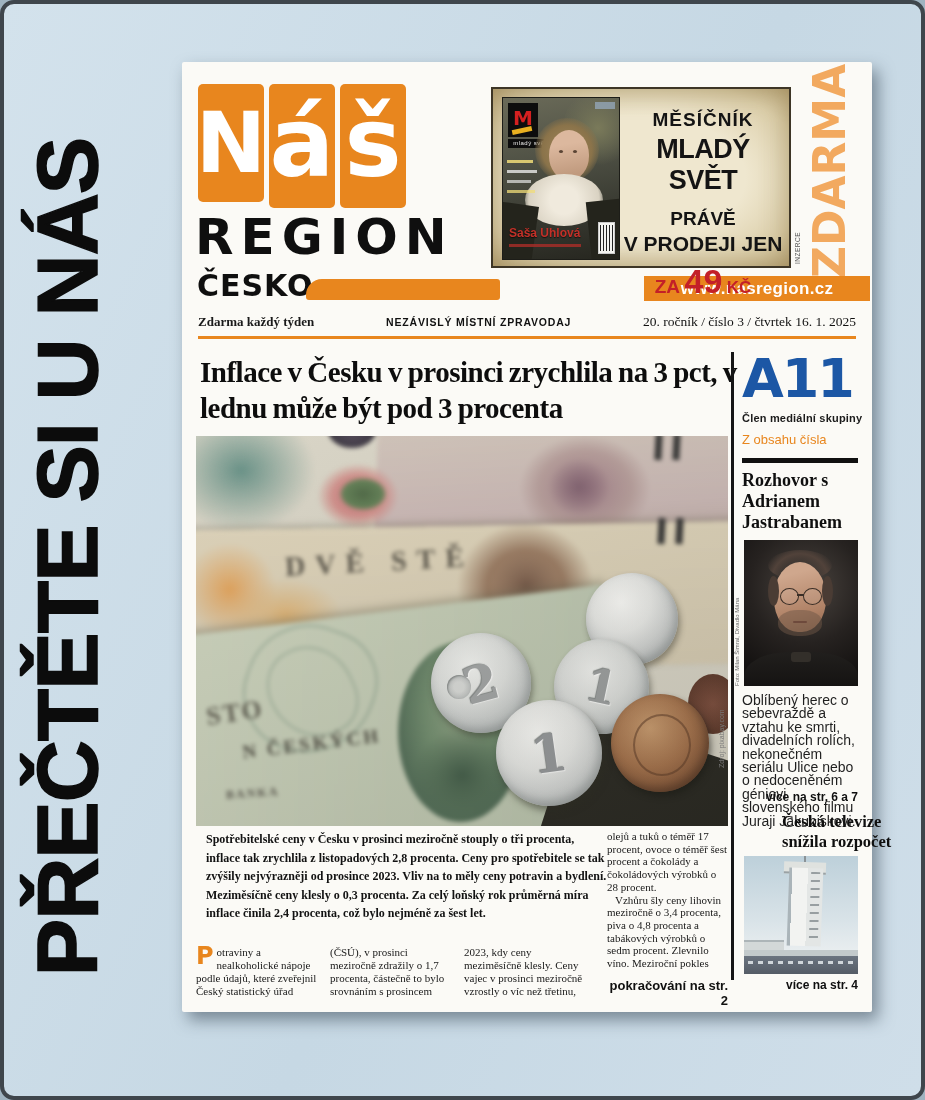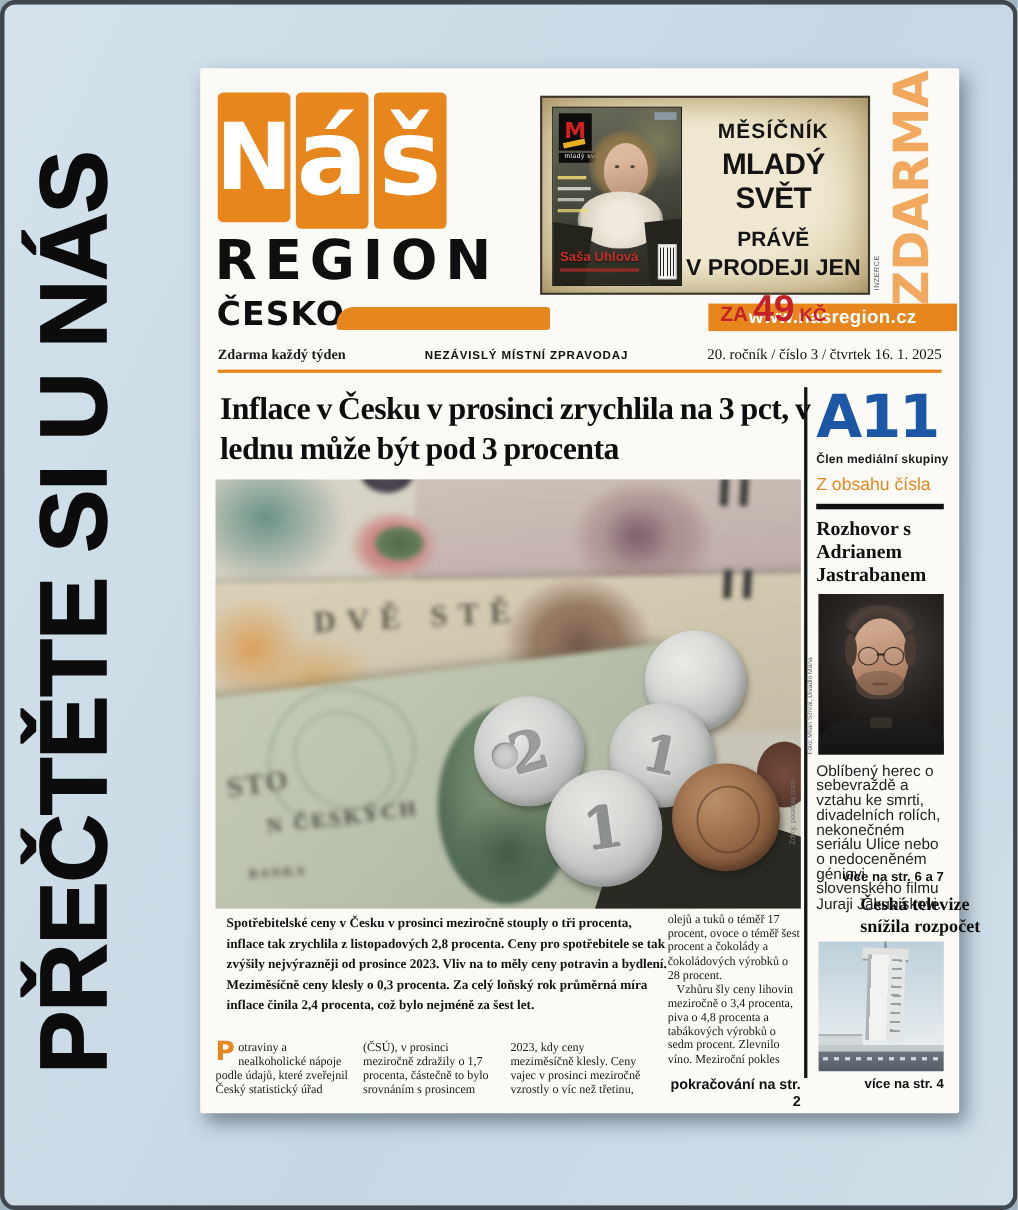--- a/index.html
+++ b/index.html
@@ -100,21 +100,21 @@
     line-height:21px;color:#e8861e;padding-right:3px;}
   .col4{left:425px;top:768px;width:121px;font-family:"Liberation Serif",serif;
     font-size:11px;line-height:12.7px;color:#191919;}
   .col4 p{margin:0;}
   .col4 p + p{text-indent:8px;}
   .contnote{left:425px;top:916px;width:121px;text-align:right;font-size:13px;font-weight:700;color:#101010;}
   
   .a11{left:560px;top:288px;font-family:"DejaVu Sans",sans-serif;font-weight:800;font-size:54px;
     line-height:58px;letter-spacing:-2px;color:#1c57a5;}
   .a11sub{left:560px;top:350px;font-size:11px;font-weight:700;color:#1b1b1b;letter-spacing:.2px;}
-  .sbsection{left:560px;top:370px;font-size:16px;color:#e8861e;}
+  .sbsection{left:560px;top:370px;font-size:13px;color:#e8861e;}
   .sbrule{left:560px;top:396px;width:116px;height:5px;background:#101010;}
   .t1title{left:560px;top:408px;width:116px;font-family:"Liberation Serif",serif;font-weight:700;
     font-size:18px;line-height:21px;color:#0f0f0f;}
   .portrait{left:562px;top:478px;width:114px;height:146px;overflow:hidden;
     background:radial-gradient(circle at 55% 32%,#4a443f 0%,#262220 48%,#131110 85%);}
   .fotocred{left:552px;top:624px;width:146px;transform:rotate(-90deg);transform-origin:0 0;
     font-size:6px;color:#666;}
   .t1text{left:560px;top:632px;width:116px;font-size:14px;line-height:13.4px;color:#1f1f1f;}
   .more{left:560px;top:728px;width:116px;text-align:right;font-size:12px;font-weight:700;color:#0f0f0f;}
   .t2title{left:560px;top:750px;width:116px;font-family:"Liberation Serif",serif;font-weight:700;

